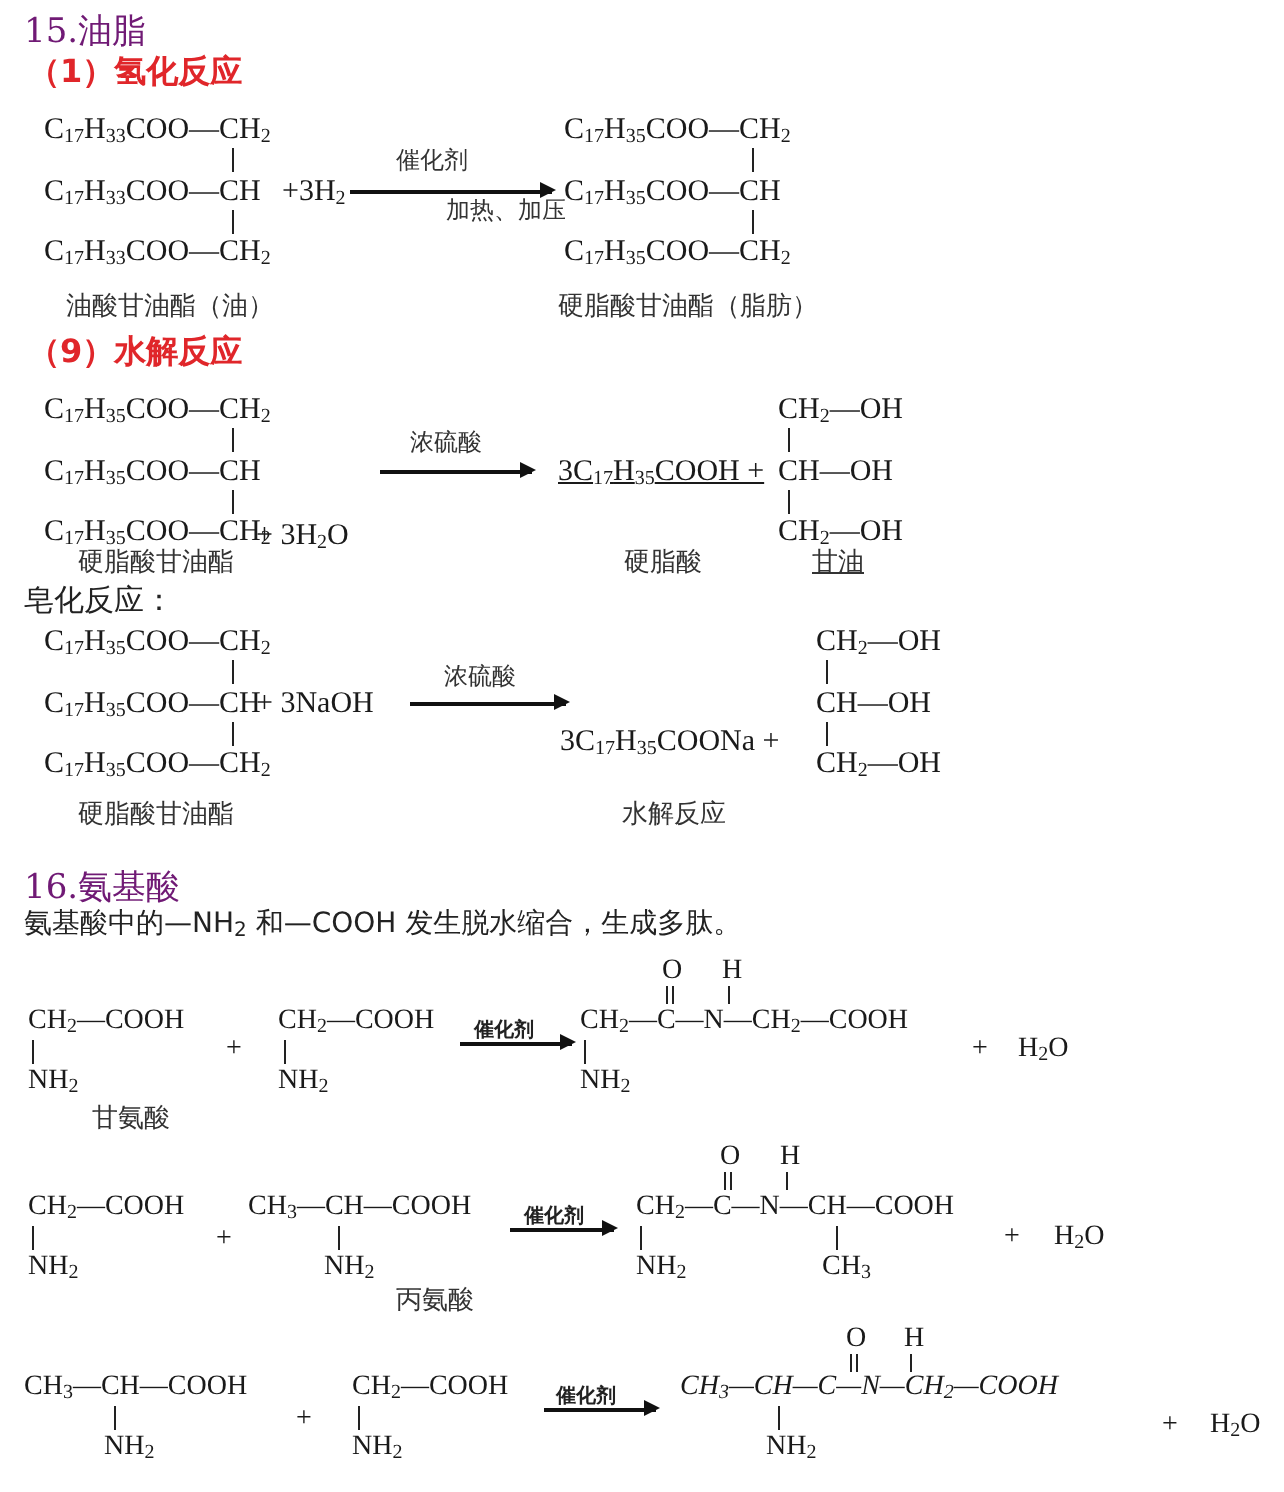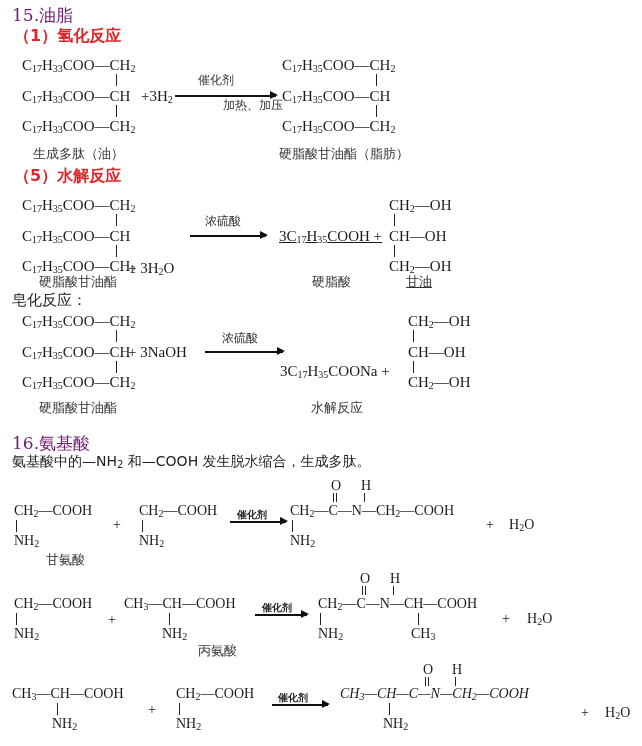--- a/index.html
+++ b/index.html
@@ -39,24 +39,24 @@
 <div class="arrow" style="left:175px;top:95px;width:101px;"></div>
 <div class="abs cond" style="left:191px;top:97px;margin-left:32px;">加热、加压</div>
 
 <div>
   <div class="abs f" style="left:282px;top:56px;">C<sub>17</sub>H<sub>35</sub>COO—CH<sub>2</sub></div>
   <div class="abs f" style="left:282px;top:87px;">C<sub>17</sub>H<sub>35</sub>COO—CH</div>
   <div class="abs f" style="left:282px;top:117px;">C<sub>17</sub>H<sub>35</sub>COO—CH<sub>2</sub></div>
   <div class="vbar" style="left:376px;top:74px;height:12px;"></div>
   <div class="vbar" style="left:376px;top:105px;height:12px;"></div>
 </div>
-<div class="abs cap" style="left:33px;top:146px;">生成多肽（油）</div>
+<div class="abs cap" style="left:33px;top:146px;">油酸甘油酯（油）</div>
 <div class="abs cap" style="left:279px;top:146px;">硬脂酸甘油酯（脂肪）</div>
 
-<div class="abs head-red" style="left:14px;top:166px;">（5）水解反应</div>
+<div class="abs head-red" style="left:14px;top:166px;">（9）水解反应</div>
 <div>
   <div class="abs f" style="left:22px;top:196px;">C<sub>17</sub>H<sub>35</sub>COO—CH<sub>2</sub></div>
   <div class="abs f" style="left:22px;top:227px;">C<sub>17</sub>H<sub>35</sub>COO—CH</div>
   <div class="abs f" style="left:22px;top:257px;">C<sub>17</sub>H<sub>35</sub>COO—CH<sub>2</sub></div>
   <div class="vbar" style="left:116px;top:214px;height:12px;"></div>
   <div class="vbar" style="left:116px;top:245px;height:12px;"></div>
 </div>
 <div class="abs f" style="left:128px;top:227px;margin-top:32px;">+ 3H<sub>2</sub>O</div>
 <div class="abs cond" style="left:205px;top:213px;">浓硫酸</div>
 <div class="arrow" style="left:190px;top:235px;width:76px;"></div>

